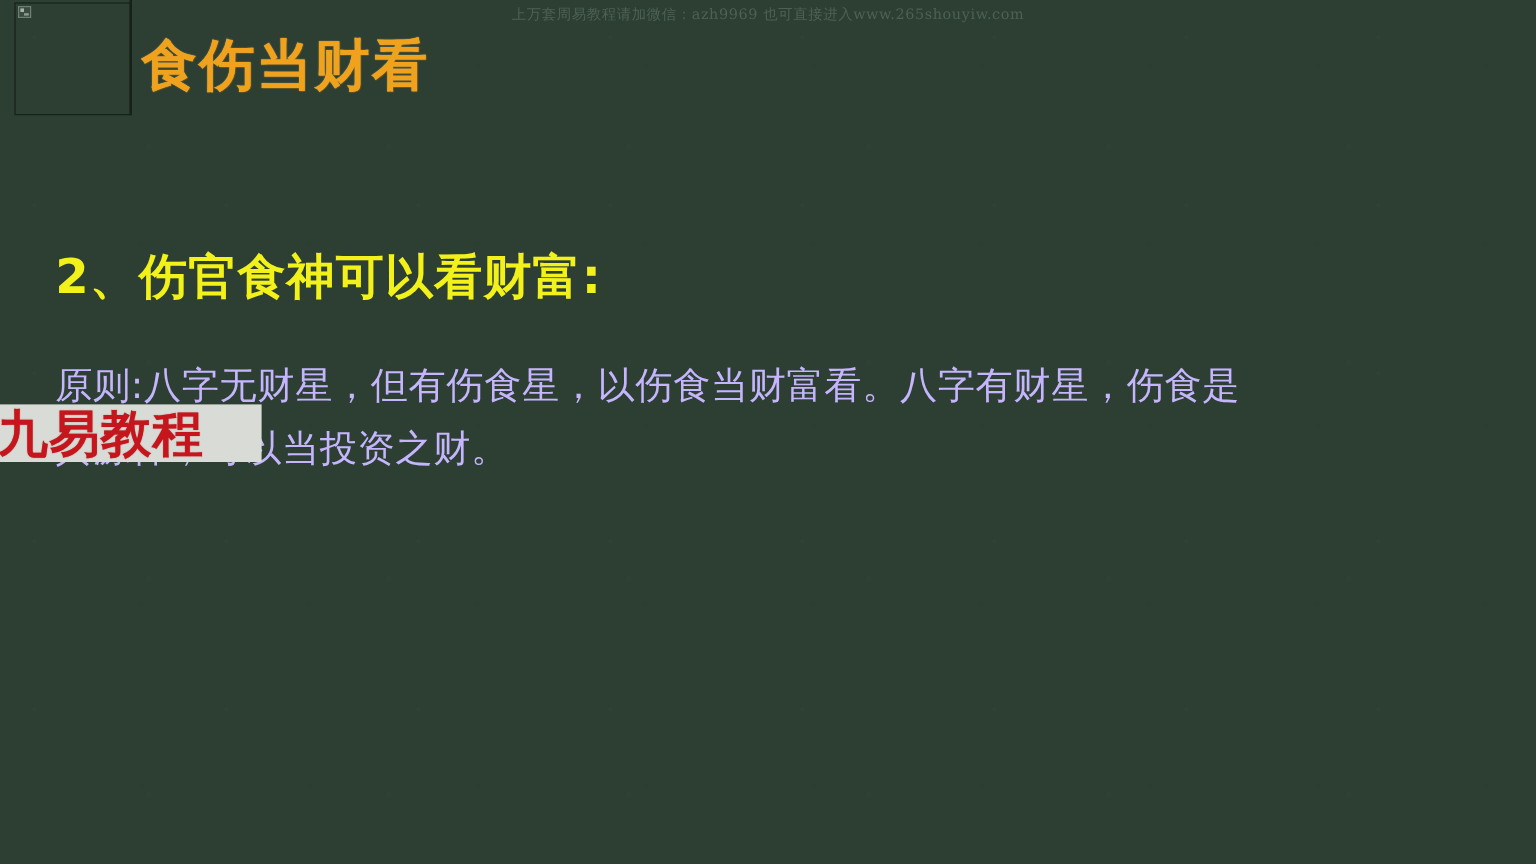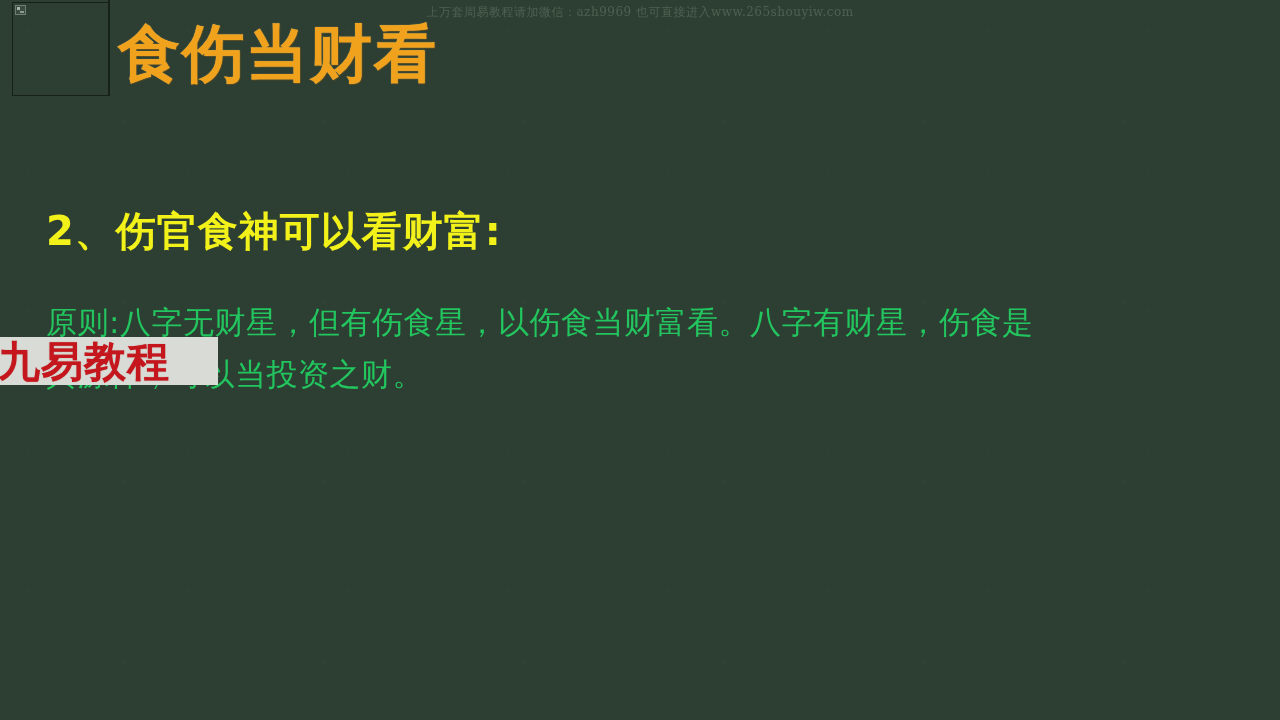--- a/index.html
+++ b/index.html
@@ -108,21 +108,21 @@
     height: 96px;
     background: #16211a;
     z-index: 4;
   }
 
   
   .slide-title {
     position: absolute;
     left: 118px;
     top: 26px;
-    font-size: 62px;
+    font-size: 46px;
     line-height: 56px;
     font-weight: bold;
     color: #f0a21c;
     text-shadow: 0 0 1px rgba(255, 214, 120, 0.85),
                  1px 1px 0 rgba(120, 70, 0, 0.45);
     letter-spacing: 2px;
     white-space: nowrap;
     z-index: 5;
   }
 
@@ -141,21 +141,21 @@
     font-weight: bold;
     color: #f2f21a;
     letter-spacing: 1px;
     white-space: nowrap;
   }
 
   .body-block {
     margin-top: 42px;
     font-size: 31px;
     line-height: 52px;
-    color: #22c55e;
+    color: #c4b5fd;
     letter-spacing: 0.5px;
   }
   .body-line {
     white-space: nowrap;
   }
 
   
   .stamp {
     position: absolute;
     left: 0px;

